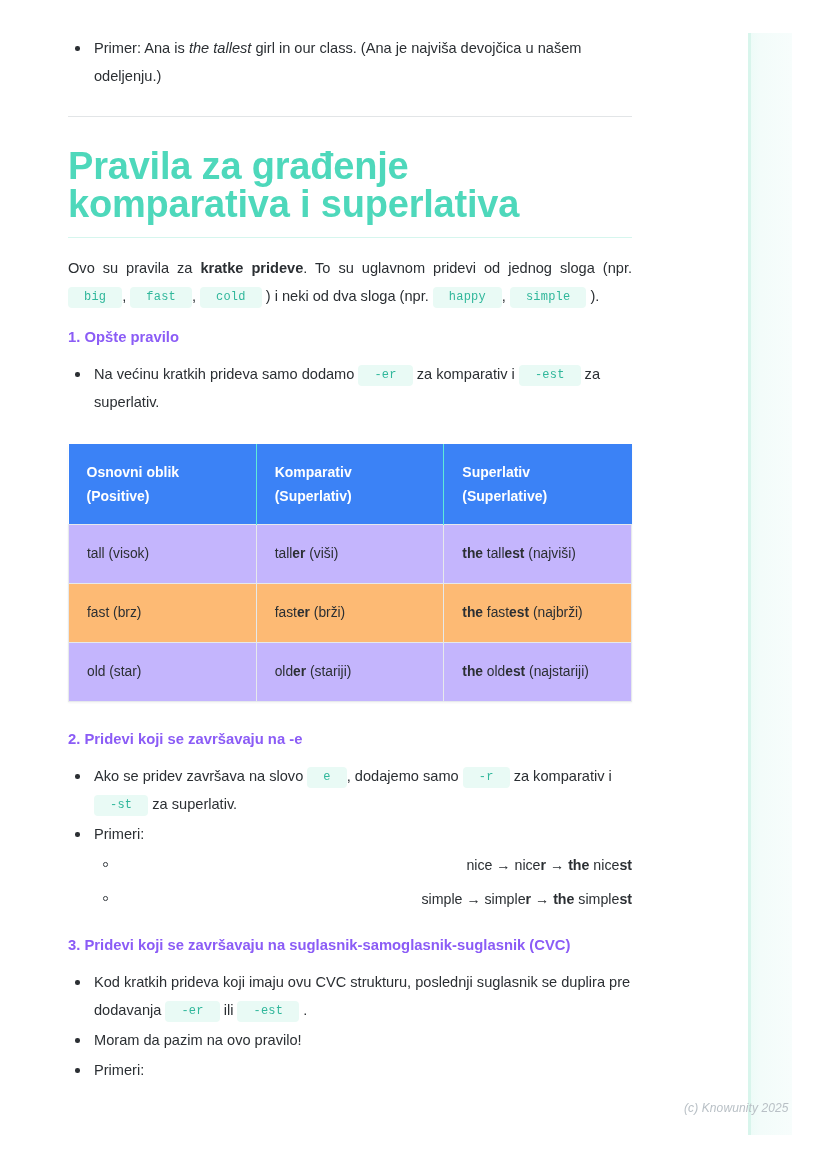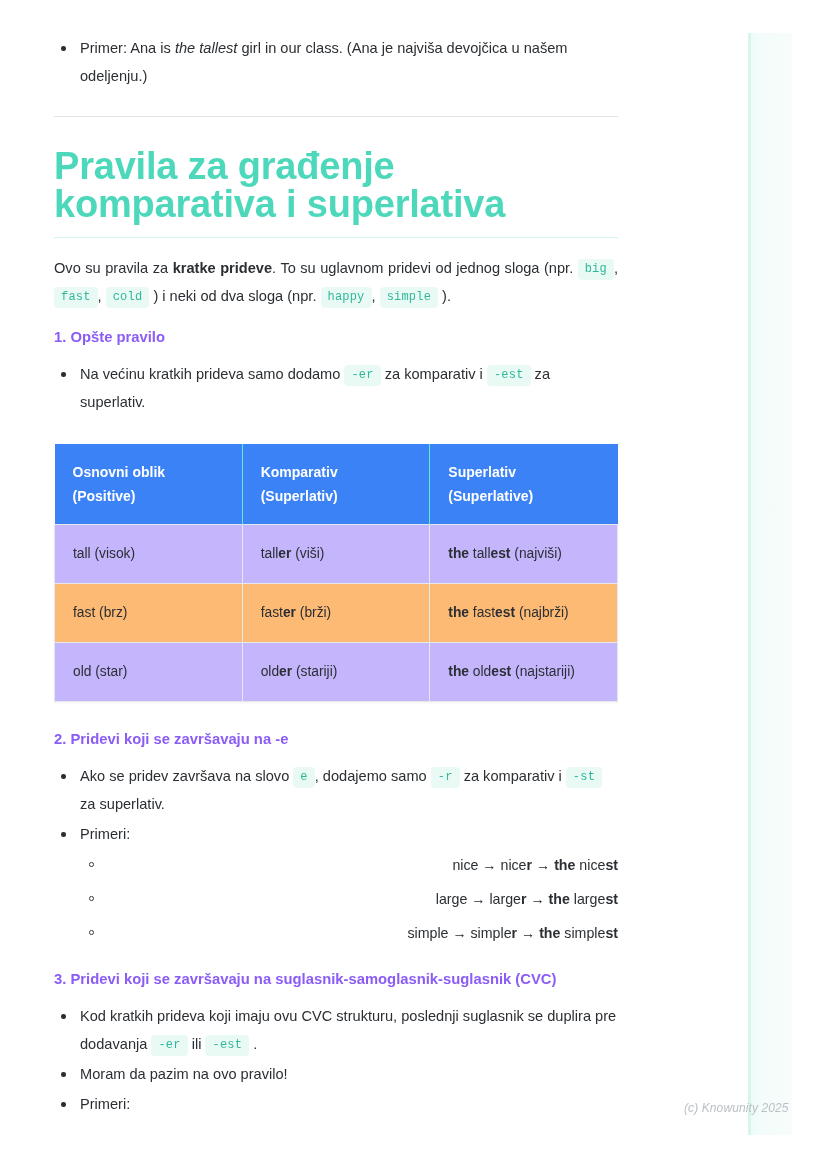--- a/index.html
+++ b/index.html
@@ -41,21 +41,21 @@
   
   .page {
     position: absolute;
     left: 0;
     top: 0;
     width: 828px;
     height: 1171px;
   }
   .content {
     position: absolute;
-    left: 54px;
+    left: 68px;
     top: 34px;
     width: 564px;
   }
 
   
   .para {
     font-size: 14.6px;
     line-height: 28px;
     color: #2b2f33;
     margin: 0;
@@ -150,21 +150,21 @@
 
   
   code.chip {
     display: inline-block;
     font-family: "Liberation Mono", monospace;
     font-size: 12px;
     line-height: 17px;
     color: #30b79b;
     background: #e9faf5;
     border-radius: 4px;
-    padding: 2px 7px;
+    padding: 2px 16px;
     vertical-align: 1px;
     letter-spacing: 0.2px;
   }
 
   
   table.compare {
     border-collapse: collapse;
     width: 564px;
     table-layout: fixed;
     margin: 0;
@@ -290,21 +290,20 @@
     <h3 class="sub-head">2. Pridevi koji se završavaju na -e</h3>
 
     <div class="spacer-12"></div>
 
     <ul class="bullets">
       <li><span>Ako se pridev završava na slovo </span><code class="chip">e</code><span>, dodajemo samo </span><code class="chip">-r</code><span> za komparativ i </span><code class="chip">-st</code><span> za superlativ.</span></li>
       <li>
         <span>Primeri:</span>
         <ul class="sub">
           <li><span>nice → nice</span><span class="bold">r</span><span> → </span><span class="bold">the</span><span> nice</span><span class="bold">st</span></li>
-          <li><span>large → large</span><span class="bold">r</span><span> → </span><span class="bold">the</span><span> large</span><span class="bold">st</span></li>
           <li><span>simple → simple</span><span class="bold">r</span><span> → </span><span class="bold">the</span><span> simple</span><span class="bold">st</span></li>
         </ul>
       </li>
     </ul>
 
     <div class="spacer-12"></div>
 
     <h3 class="sub-head">3. Pridevi koji se završavaju na suglasnik-samoglasnik-suglasnik (CVC)</h3>
 
     <div class="spacer-12"></div>

